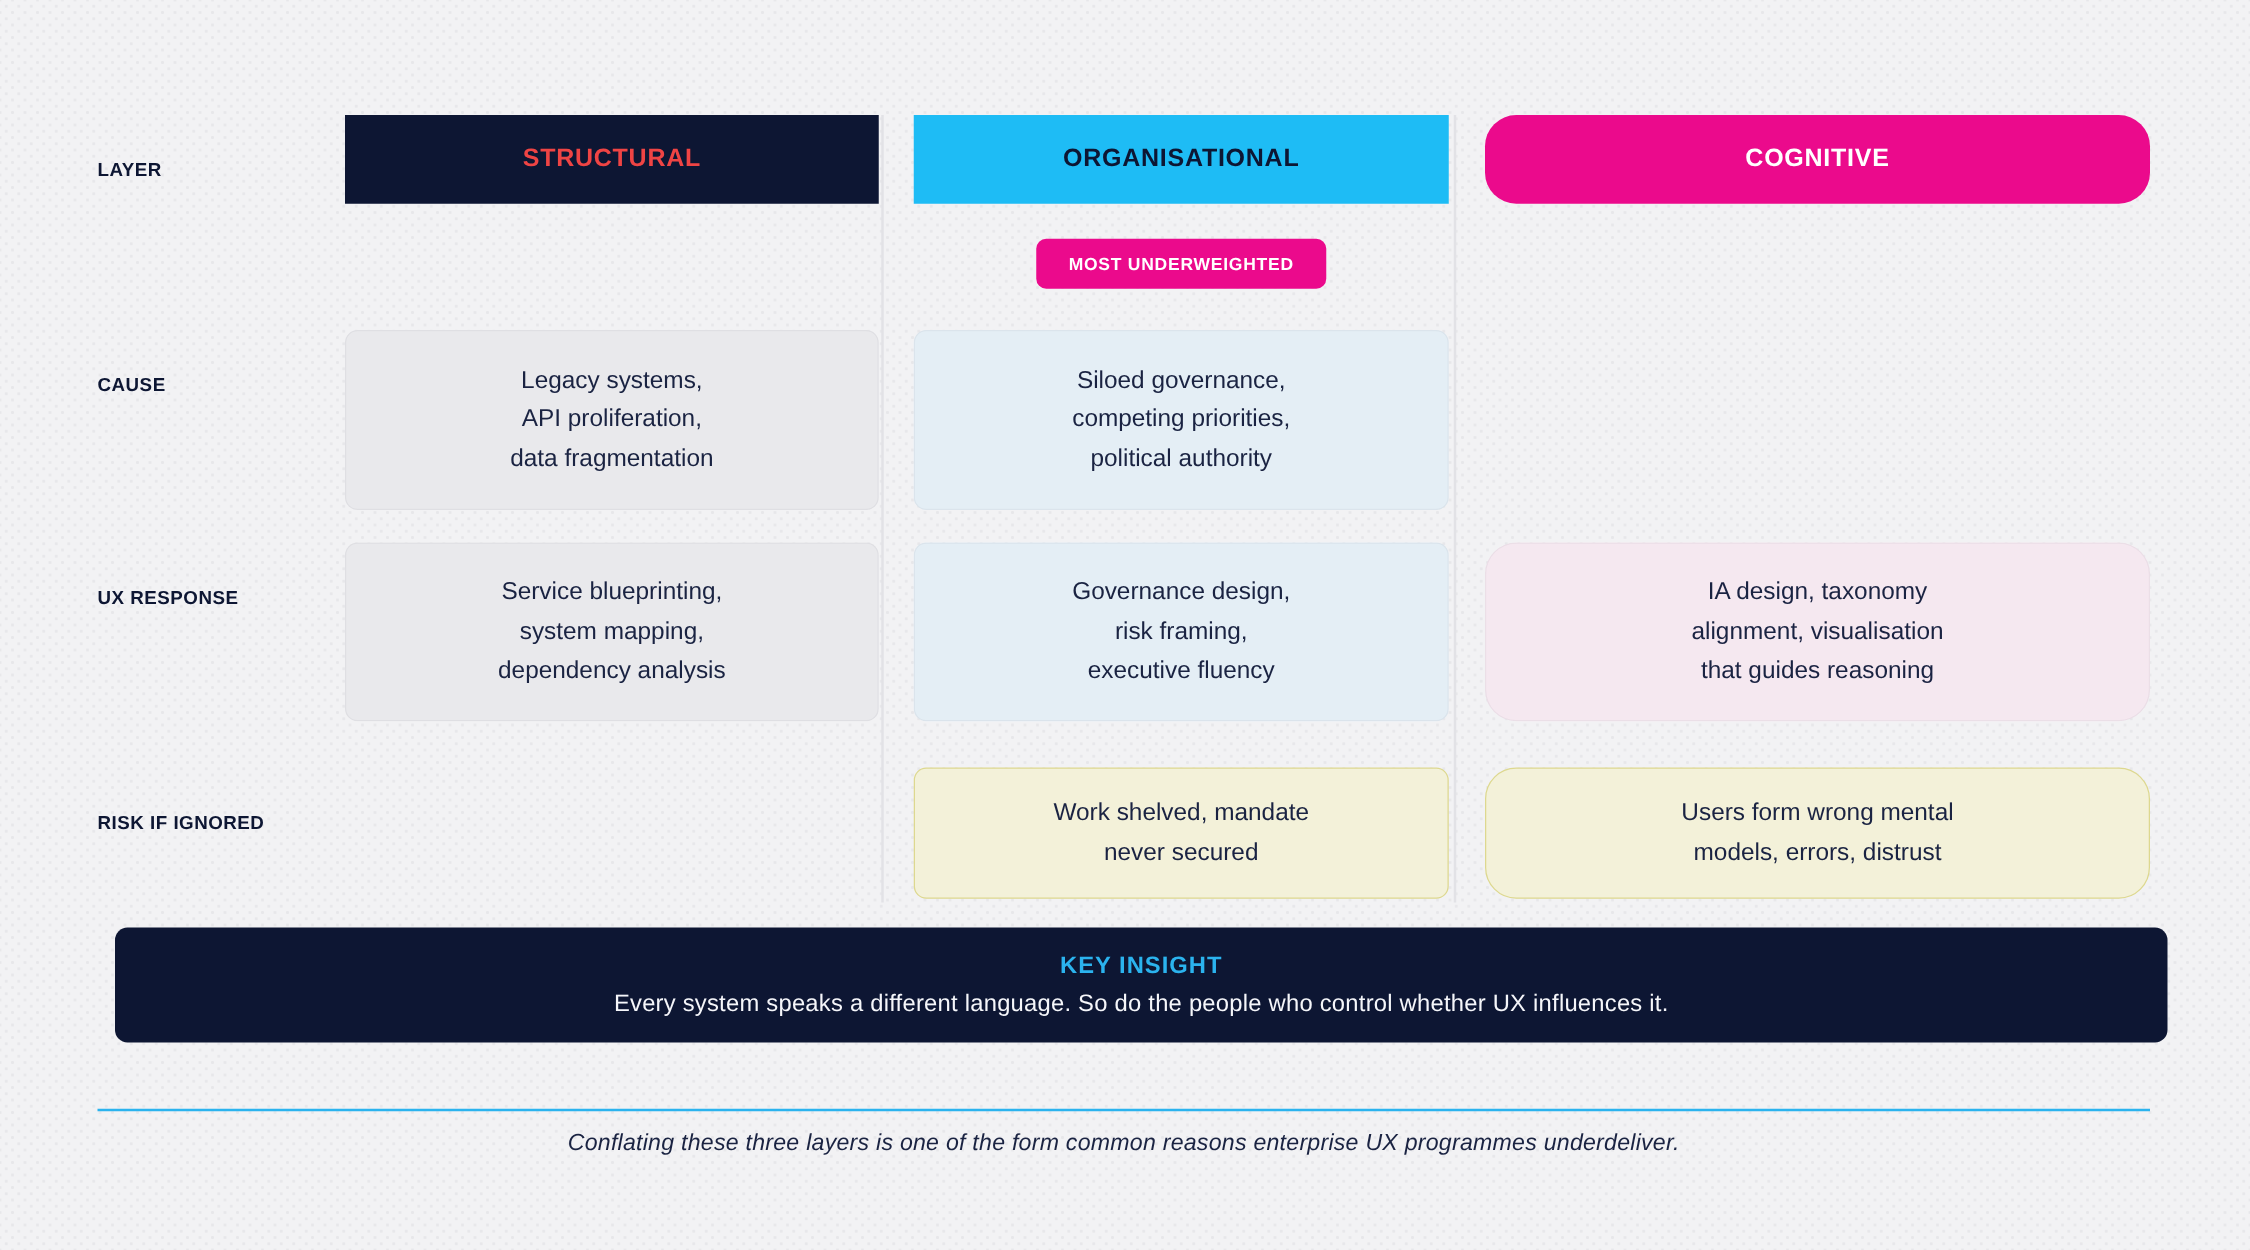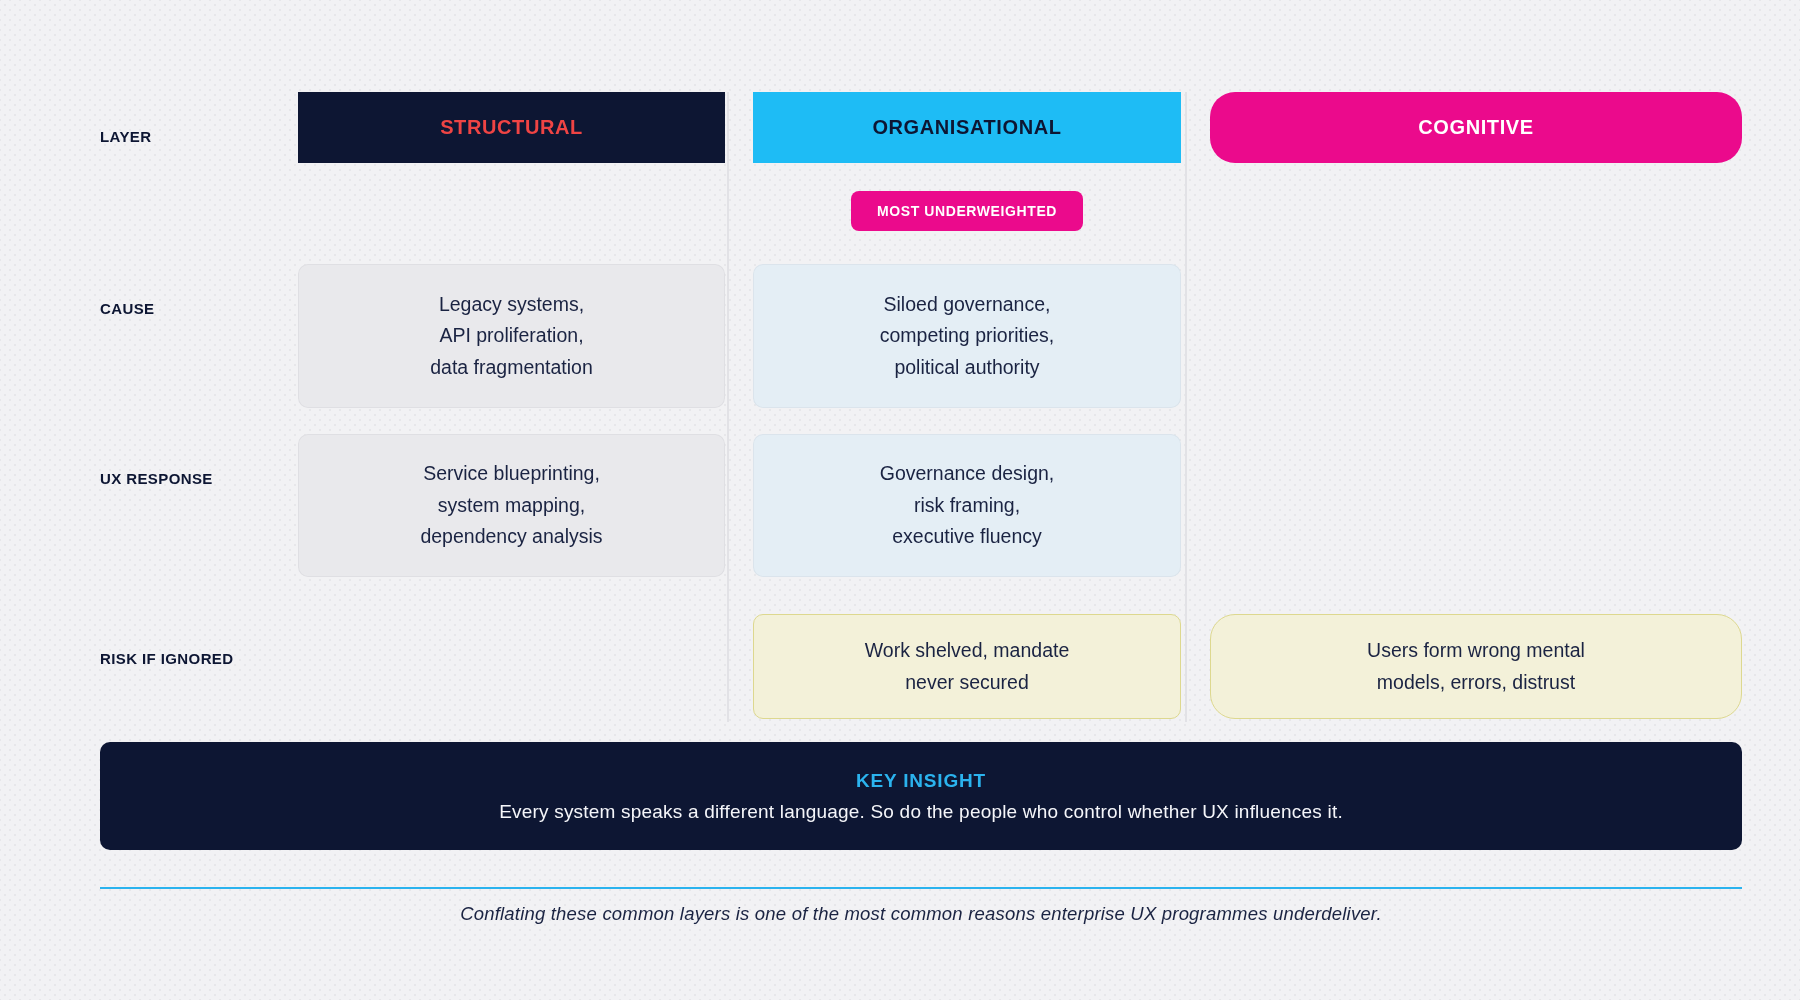--- a/index.html
+++ b/index.html
@@ -14,21 +14,21 @@
     font-family:"Liberation Sans","DejaVu Sans",sans-serif;
     background-color:var(--page-bg);
     background-image:
       radial-gradient(circle,#e7e7ea 1px,transparent 1.4px),
       radial-gradient(circle,#e7e7ea 1px,transparent 1.4px);
     background-size:10px 10px;
     background-position:0 0,5px 5px;
     position:relative;
     color:var(--text-navy);
   }
-  .canvas{position:absolute;inset:0;margin-left:22px;}
+  .canvas{position:absolute;inset:0;}
   .grid{
     position:absolute;left:78px;top:92px;width:1642px;
     display:grid;
     grid-template-columns:198px 427px 28px 428px 29px 532px;
     grid-template-rows:71px 101px 144px 26px 143px 37px 105px;
   }
   .divider{position:absolute;top:0;width:2px;height:630px;background:var(--divider);}
   .divider.d1{left:627px;}
   .divider.d2{left:1085px;}
   .rowlabel{
@@ -64,21 +64,21 @@
     box-shadow:none;border:1.5px solid var(--cell-yellow-border);
   }
   .r-cause{grid-row:3;}
   .r-ux{grid-row:5;}
   .r-risk{grid-row:7;}
   .c-label{grid-column:1;}
   .c1{grid-column:2;}
   .c2{grid-column:4;}
   .c3{grid-column:6;border-radius:25px;}
   .insight{
-    position:absolute;left:78px;top:742px;width:1642px;height:108px;
+    position:absolute;left:92px;top:742px;width:1642px;height:92px;
     background:var(--navy);border-radius:10px;
     display:flex;flex-direction:column;align-items:center;justify-content:center;
   }
   .insight-title{
     color:var(--insight-cyan);font-size:19px;font-weight:bold;letter-spacing:.8px;
   }
   .insight-body{
     color:#f5f6fa;font-size:19px;margin-top:9px;letter-spacing:.2px;
   }
   .footer-line{
@@ -114,29 +114,32 @@
 competing priorities,
 political authority</div>
 
     <div class="rowlabel c-label r-ux">UX RESPONSE</div>
     <div class="cell tone-gray c1 r-ux">Service blueprinting,
 system mapping,
 dependency analysis</div>
     <div class="cell tone-blue c2 r-ux">Governance design,
 risk framing,
 executive fluency</div>
+    <div class="cell tone-pink c3 r-ux">IA design, taxonomy
+alignment, visualisation
+that guides reasoning</div>
 
     <div class="rowlabel c-label r-risk">RISK IF IGNORED</div>
     <div class="cell tone-yellow c2 r-risk">Work shelved, mandate
 never secured</div>
     <div class="cell tone-yellow c3 r-risk">Users form wrong mental
 models, errors, distrust</div>
   </div>
 
   <div class="insight">
     <div class="insight-title">KEY INSIGHT</div>
     <div class="insight-body">Every system speaks a different language. So do the people who control whether UX influences it.</div>
   </div>
 
   <div class="footer-line"></div>
-  <div class="footer-note">Conflating these common layers is one of the most common reasons enterprise UX programmes underdeliver.</div>
+  <div class="footer-note">Conflating these three layers is one of the form common reasons enterprise UX programmes underdeliver.</div>
 
 </div>
 
 </body></html>

